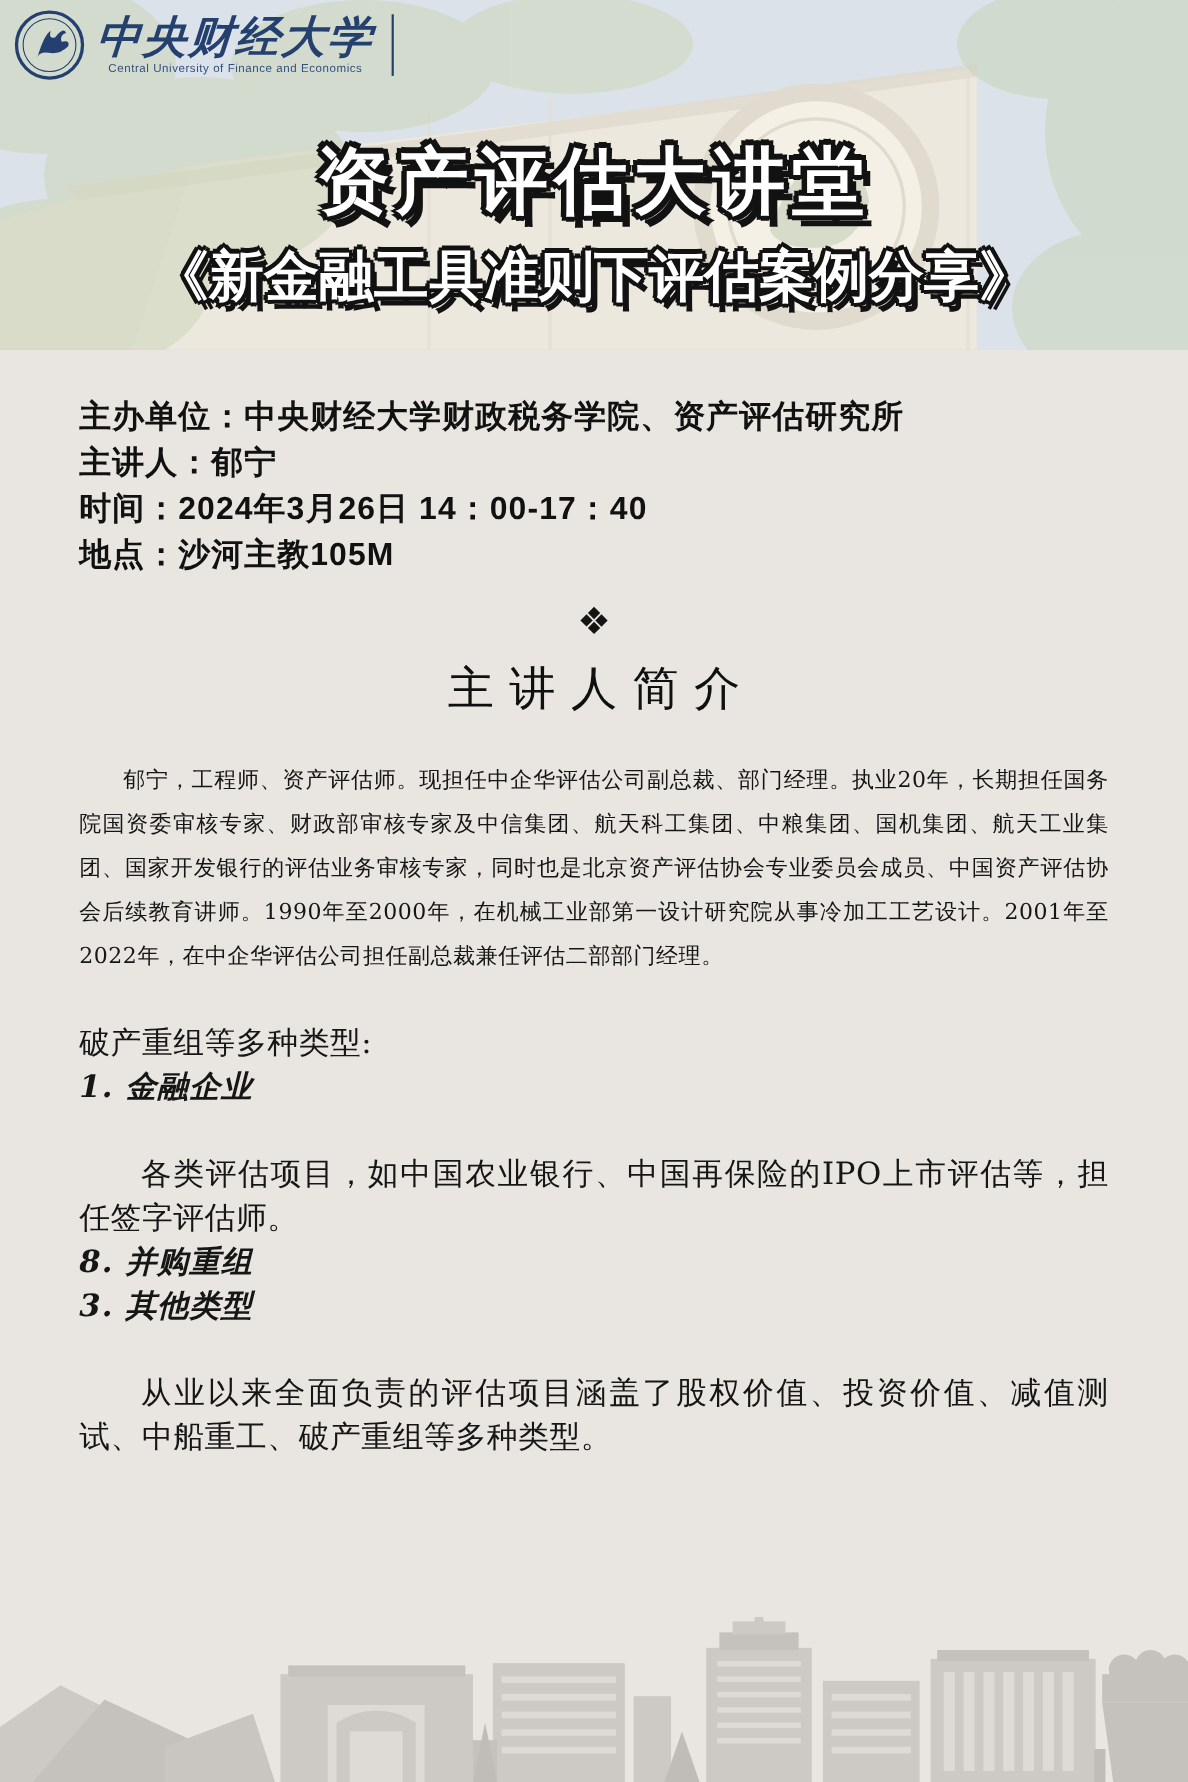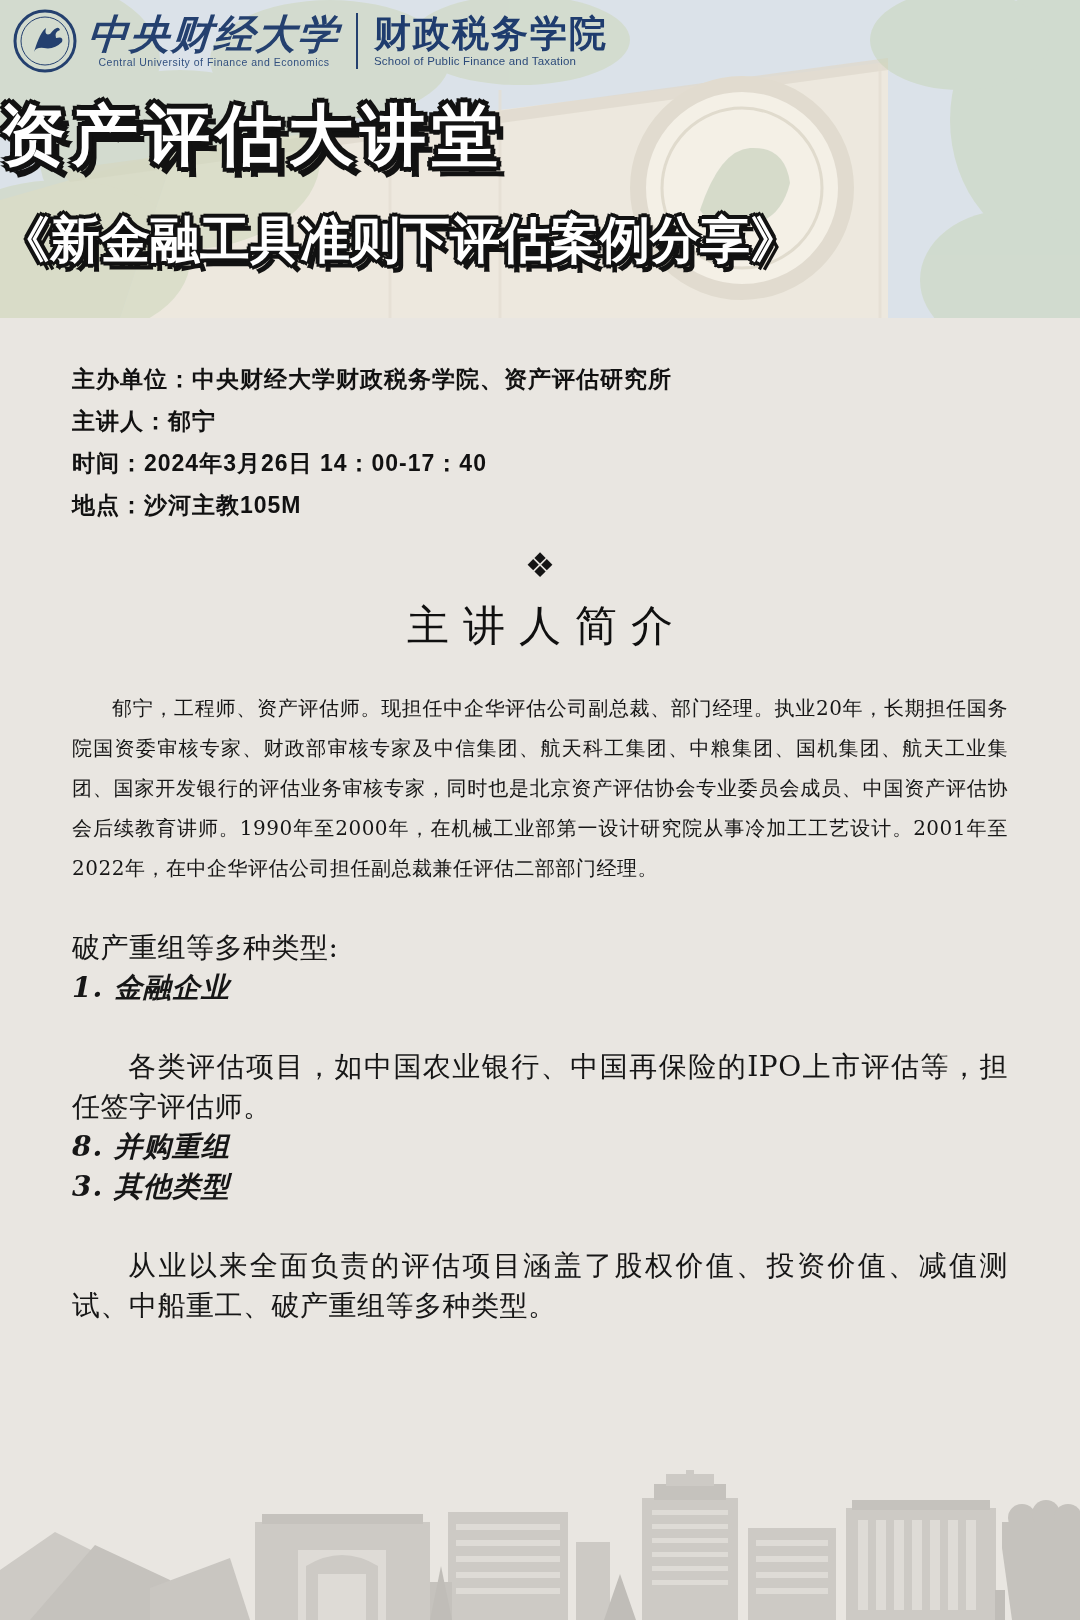--- a/index.html
+++ b/index.html
@@ -39,51 +39,51 @@
   .hdr-divider{width:2px;height:56px;background:#24406f;margin:0 6px;}
   .school-block{display:flex;flex-direction:column;line-height:1;}
   .school-cn{
     font-family:"Liberation Sans","DejaVu Sans",sans-serif;
     font-weight:bold;font-size:37px;color:#1f3c6e;letter-spacing:2px;
   }
   .school-en{
     font-family:"Liberation Sans","DejaVu Sans",sans-serif;
     font-size:11.5px;color:#2c4a7a;margin-top:4px;letter-spacing:.2px;
   }
-  .title-wrap{position:absolute;left:0;right:0;top:91px;z-index:2;}
+  .title-wrap{position:absolute;left:0;right:0;top:120px;text-align:center;z-index:2;}
   .poster-title{
     font-family:"DejaVu Serif","Liberation Serif",serif;
     font-weight:bold;
     font-size:66px;letter-spacing:6px;
     color:#fff;
     text-shadow:
       -4px -4px 0 #121212, 4px -4px 0 #121212,
       -4px  4px 0 #121212, 4px  4px 0 #121212,
       -5px  0   0 #121212, 5px  0   0 #121212,
        0   -5px 0 #121212, 0    5px 0 #121212,
        8px 10px 0 #121212;
   }
   .poster-subtitle{
-    margin-top:26px;
+    margin-top:8px;
     font-family:"DejaVu Serif","Liberation Serif",serif;
     font-weight:bold;
     font-size:50px;letter-spacing:0px;
     color:#fff;
     text-shadow:
       -3px -3px 0 #121212, 3px -3px 0 #121212,
       -3px  3px 0 #121212, 3px  3px 0 #121212,
       -4px  0   0 #121212, 4px  0   0 #121212,
        0   -4px 0 #121212, 0    4px 0 #121212,
        6px  8px 0 #121212;
   }
   
   .content{position:relative;padding:40px 72px 0 72px;z-index:2;}
   .details{
     font-family:"Liberation Sans","DejaVu Sans",sans-serif;
-    font-weight:bold;font-size:23px;line-height:42px;
+    font-weight:bold;font-size:29px;line-height:42px;
     color:#111;letter-spacing:1px;
   }
   .ornament{
     text-align:center;font-size:34px;line-height:34px;
     margin-top:22px;color:#141414;
     font-family:"DejaVu Sans","Liberation Sans",sans-serif;
   }
   .section-title{
     text-align:center;
     font-family:"DejaVu Serif","Liberation Serif",serif;
@@ -156,24 +156,20 @@
       <svg class="seal" viewBox="0 0 66 66">
         <circle cx="33" cy="33" r="30" fill="none" stroke="#24406f" stroke-width="3"></circle>
         <circle cx="33" cy="33" r="24" fill="none" stroke="#24406f" stroke-width="1"></circle>
         <path d="M22,44 q6,-20 12,-24 q-2,8 4,6 q8,-10 10,-4 q-6,2 -4,8 q8,-2 6,4 q-8,8 -18,6 q-8,-1 -10,4 z" fill="#24406f"></path>
       </svg>
       <div class="uni-block">
         <div class="uni-cn">中央财经大学</div>
         <div class="uni-en">Central University of Finance and Economics</div>
       </div>
       <div class="hdr-divider"></div>
-      <div class="school-block">
-        <div class="school-cn">财政税务学院</div>
-        <div class="school-en">School of Public Finance and Taxation</div>
-      </div>
     </div>
 
     <div class="title-wrap">
       <div class="poster-title">资产评估大讲堂</div>
       <div class="poster-subtitle">《新金融工具准则下评估案例分享》</div>
     </div>
   </div>
 
   <div class="content">
 

